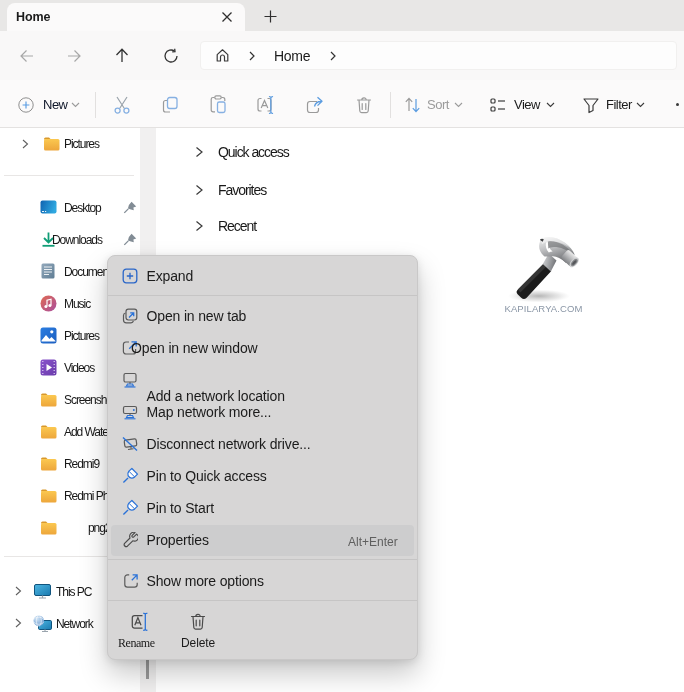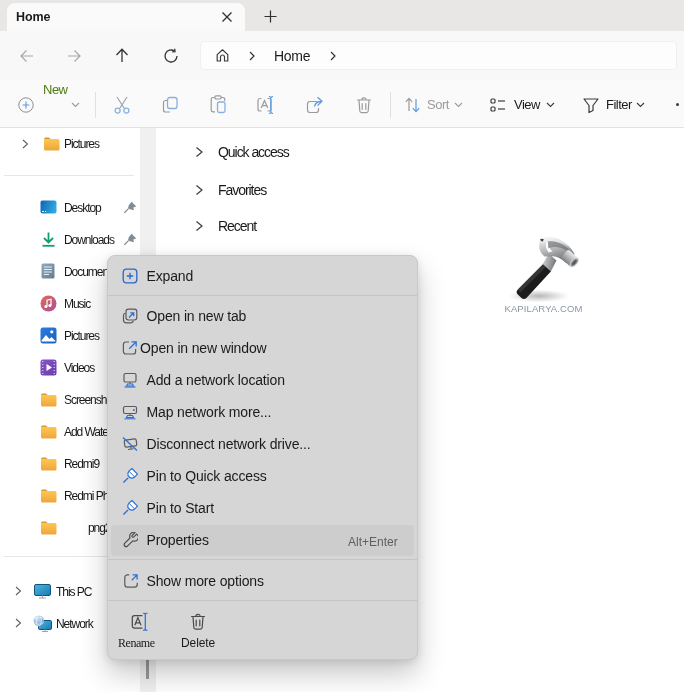--- a/index.html
+++ b/index.html
@@ -58,21 +58,21 @@
 <svg class="abs" style="left:329px;top:51px;" width="8" height="10" viewBox="0 0 8 10">
     <path d="M2 1 L6 5 L2 9" stroke="#333" stroke-width="1.2" fill="none"></path>
   </svg>
 
 <div class="abs" style="left:0;top:80px;width:684px;height:48px;background:#fbfafa;border-bottom:1px solid #e4e2e1;"></div>
 
 <svg class="abs" style="left:18px;top:97px;" width="16" height="16" viewBox="0 0 16 16">
     <circle cx="8" cy="8" r="7.2" stroke="#8f8f8f" stroke-width="1" fill="none"></circle>
     <path d="M8 4.6 V11.4 M4.6 8 H11.4" stroke="#5a9de4" stroke-width="1.15" fill="none"></path>
   </svg>
-<div class="abs tb" style="left:43px;top:82px;color:#4d7c0f;">New</div>
+<div class="abs tb" style="left:43px;top:97px;color:#0f172a;">New</div>
 <svg class="abs" style="left:71px;top:101px;" width="9" height="8" viewBox="0 0 9 8">
     <path d="M1 2 L4.5 5.5 L8 2" stroke="#9b9b9b" stroke-width="1.1" fill="none"></path>
   </svg>
 <div class="abs" style="left:95px;top:92px;width:1px;height:26px;background:#e2e0df;"></div>
 
 <svg class="abs" style="left:112px;top:95px;" width="20" height="20" viewBox="0 0 20 20">
     <path d="M5 2 L12.2 13.2 M15 2 L7.8 13.2" stroke="#9aa3ab" stroke-width="1.2" fill="none"></path>
     <circle cx="5.6" cy="15.6" r="2.5" stroke="#86b0e2" stroke-width="1.3" fill="none"></circle>
     <circle cx="14.4" cy="15.6" r="2.5" stroke="#86b0e2" stroke-width="1.3" fill="none"></circle>
   </svg>
@@ -166,21 +166,21 @@
 <div class="abs t13" style="left:64px;top:200px;">Desktop</div>
 <svg class="abs" style="left:123px;top:201px;" width="14" height="13" viewBox="0 0 14 13">
     <path d="M8.6 0.8 L13.2 5.4 L10.4 6.4 L10.8 9.2 L8 8.6 L4.9 7.4 L5.9 4.0 Z" fill="#828c95"></path>
     <path d="M5.3 7.9 L1.3 11.9" stroke="#828c95" stroke-width="1.3" fill="none"></path>
   </svg>
 
 <svg class="abs" style="left:40px;top:231px;" width="17" height="17" viewBox="0 0 17 17">
     <path d="M8.5 1.5 V10.5 M4 7 L8.5 11.5 L13 7" stroke="#0f9d76" stroke-width="1.8" fill="none"></path>
     <path d="M2.5 14.8 H14.5" stroke="#0f9d76" stroke-width="1.8"></path>
   </svg>
-<div class="abs t13" style="left:64px;top:232px;">Downloads</div>
+<div class="abs t13" style="left:52px;top:232px;">Downloads</div>
 <svg class="abs" style="left:123px;top:233px;" width="14" height="13" viewBox="0 0 14 13">
     <path d="M8.6 0.8 L13.2 5.4 L10.4 6.4 L10.8 9.2 L8 8.6 L4.9 7.4 L5.9 4.0 Z" fill="#828c95"></path>
     <path d="M5.3 7.9 L1.3 11.9" stroke="#828c95" stroke-width="1.3" fill="none"></path>
   </svg>
 
 <svg class="abs" style="left:41px;top:263px;" width="14" height="16" viewBox="0 0 14 16">
     <rect x="0.5" y="0.5" width="13" height="15" rx="1.5" fill="url(#docg)"></rect>
     <path d="M3 4 h8 M3 6.5 h8 M3 9 h8 M3 11.5 h5" stroke="#fff" stroke-width="1" opacity="0.85"></path>
     <defs>
       <linearGradient id="docg" x1="0" y1="0" x2="1" y2="1">
@@ -365,29 +365,29 @@
     <path d="M3.5 5 a2.5 2.5 0 0 0 -2 2.4 V12 a2.8 2.8 0 0 0 2.8 2.8 H9 a2.5 2.5 0 0 0 2.4 -2" stroke="#5a5a5a" stroke-width="1.2" fill="none"></path>
     <rect x="4" y="1.2" width="10.8" height="10.8" rx="2.4" stroke="#5a5a5a" stroke-width="1.2" fill="none"></rect>
     <path d="M7 9.5 L11.5 5 M8.2 4.8 H11.7 V8.3" stroke="#2a72d8" stroke-width="1.3" fill="none"></path>
   </svg>
 <div class="abs txt" style="left:146.5px;top:308px;">Open in new tab</div>
 
 <svg class="abs" style="left:122px;top:340px;" width="16" height="16" viewBox="0 0 16 16">
     <path d="M7 2 H4 a2.6 2.6 0 0 0 -2.6 2.6 V11.4 A2.6 2.6 0 0 0 4 14 H11 a2.6 2.6 0 0 0 2.6 -2.6 V9" stroke="#5a5a5a" stroke-width="1.2" fill="none"></path>
     <path d="M7.2 8.8 L13.8 2.2 M9.5 1.8 H14.2 V6.5" stroke="#2a72d8" stroke-width="1.3" fill="none"></path>
   </svg>
-<div class="abs txt" style="left:140px;top:340px;">Open in new window</div>
+<div class="abs txt" style="left:131px;top:340px;">Open in new window</div>
 
 <svg class="abs" style="left:122px;top:372px;" width="16" height="16" viewBox="0 0 16 16">
     <rect x="2" y="1.5" width="12" height="8.5" rx="1.5" stroke="#5a5a5a" stroke-width="1.2" fill="none"></rect>
     <path d="M8 10 V12" stroke="#5a5a5a" stroke-width="1.1"></path>
     <path d="M5.5 12 H10.5 L11.5 14 H4.5 Z" stroke="#2a72d8" stroke-width="1.1" fill="none"></path>
     <path d="M2.5 15 H13.5" stroke="#2a72d8" stroke-width="1.1"></path>
   </svg>
-<div class="abs txt" style="left:146.5px;top:372px;">Add a network location</div>
+<div class="abs txt" style="left:146.5px;top:388px;">Add a network location</div>
 
 <svg class="abs" style="left:122px;top:404px;" width="16" height="16" viewBox="0 0 16 16">
     <rect x="1.5" y="2.5" width="13" height="7" rx="1.5" stroke="#5a5a5a" stroke-width="1.2" fill="none"></rect>
     <circle cx="11.8" cy="6" r="1" fill="#2a72d8"></circle>
     <path d="M8 9.5 V11.5" stroke="#5a5a5a" stroke-width="1.1"></path>
     <path d="M5.5 11.5 H10.5 L11.5 13.5 H4.5 Z" stroke="#2a72d8" stroke-width="1.1" fill="none"></path>
     <path d="M2.5 14.8 H13.5" stroke="#2a72d8" stroke-width="1.1"></path>
   </svg>
 <div class="abs txt" style="left:146.5px;top:404px;">Map network more...</div>
 

